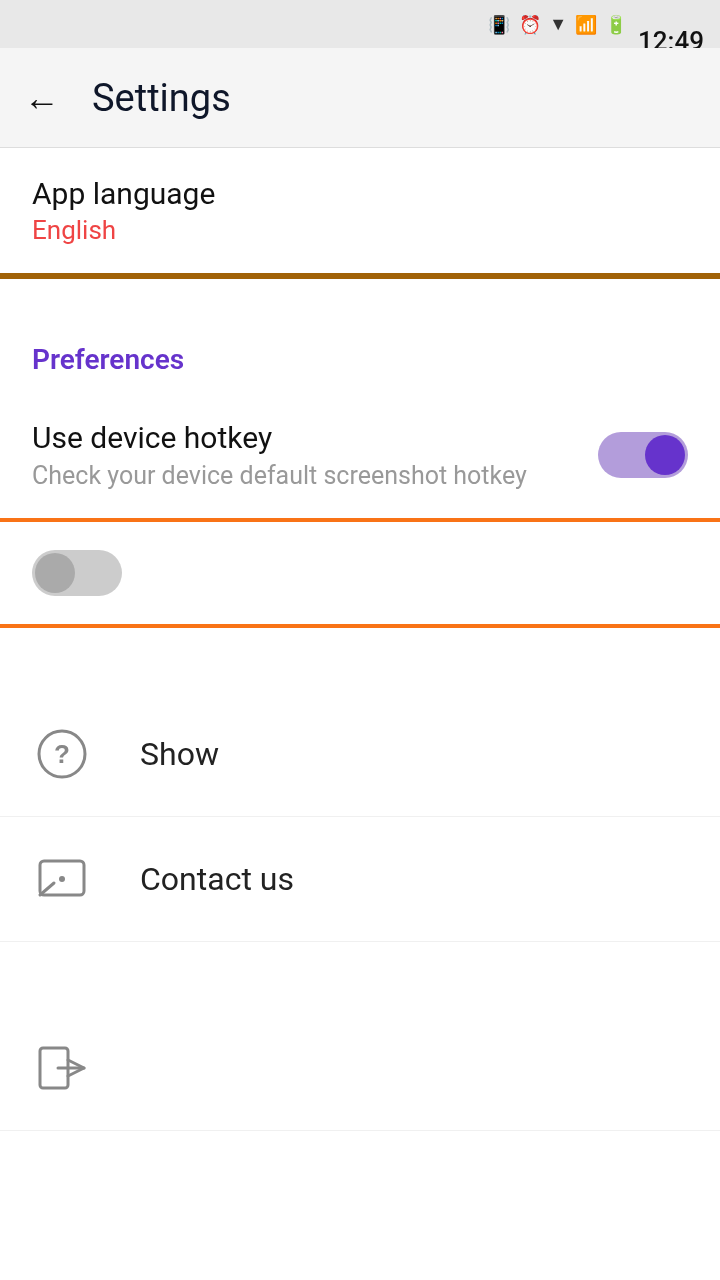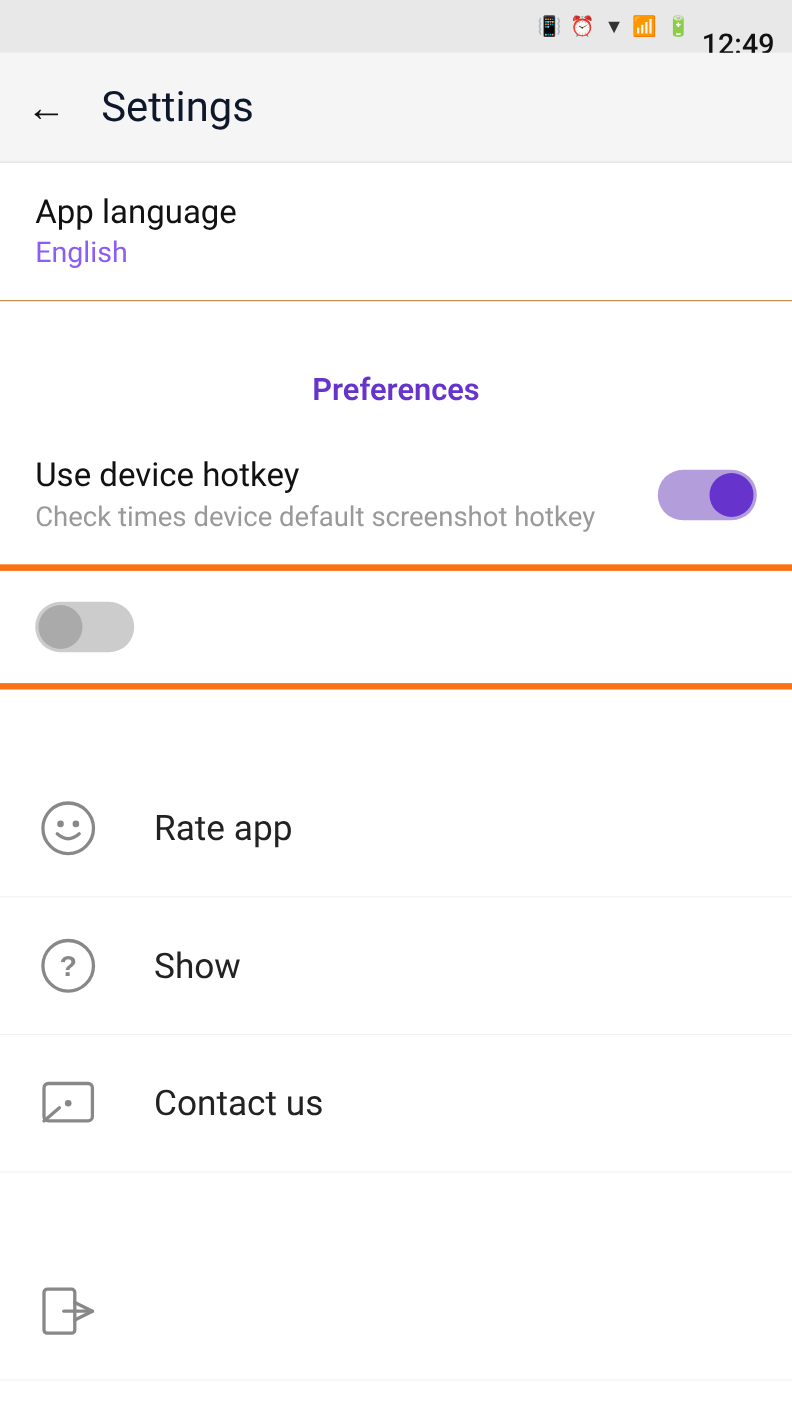--- a/index.html
+++ b/index.html
@@ -69,53 +69,52 @@
     
     .content {
       flex: 1;
       background: #fff;
       overflow-y: auto;
     }
 
     
     .setting-item {
       padding: 28px 32px;
-      border-bottom: 1px solid #a16207;
+      border-bottom: 6px solid #a16207;
       cursor: pointer;
     }
     .setting-item-label {
       font-size: 30px;
       color: #111;
       font-weight: 400;
       margin-bottom: 4px;
     }
     .setting-item-value {
       font-size: 26px;
-      color: #8b5cf6;
+      color: #ef4444;
     }
 
     
     .section-header {
       padding: 32px 32px 16px 32px;
       background: #fff;
     }
     .section-title {
       font-size: 28px;
       font-weight: 600;
       color: #6633cc;
-      text-align: center;
     }
 
     
     .toggle-row {
       display: flex;
       align-items: center;
       justify-content: space-between;
       padding: 28px 32px;
-      border-bottom: 6px solid #f97316;
+      border-bottom: 4px solid #f97316;
       gap: 24px;
     }
     .toggle-text {
       flex: 1;
       padding-right: 32px;
     }
     .toggle-label {
       font-size: 30px;
       color: #111;
       font-weight: 400;
@@ -217,47 +216,36 @@
 
   <div class="spacer"></div>
 
   <div class="section-header">
     <div class="section-title">Preferences</div>
   </div>
 
   <div class="toggle-row">
     <div class="toggle-text">
       <div class="toggle-label">Use device hotkey</div>
-      <div class="toggle-desc">Check times device default screenshot hotkey</div>
+      <div class="toggle-desc">Check your device default screenshot hotkey</div>
     </div>
     <div class="toggle-switch on">
       <div class="toggle-knob"></div>
     </div>
   </div>
 
   <div class="toggle-row">
     <div class="toggle-switch off">
       <div class="toggle-knob"></div>
     </div>
   </div>
 
   <div class="spacer"></div>
   <div class="spacer"></div>
 
-  <div class="menu-item">
-    <div class="menu-icon">
-      <svg width="52" height="52" viewBox="0 0 52 52" fill="none" xmlns="http://www.w3.org/2000/svg">
-        <circle cx="26" cy="26" r="23" stroke="#888" stroke-width="3" fill="none"></circle>
-        <circle cx="19" cy="22" r="3" fill="#888"></circle>
-        <circle cx="33" cy="22" r="3" fill="#888"></circle>
-        <path d="M16 31 Q26 40 36 31" stroke="#888" stroke-width="3" fill="none" stroke-linecap="round"></path>
-      </svg>
-    </div>
-    <div class="menu-label">Rate app</div>
-  </div>
 
   <div class="menu-item">
     <div class="menu-icon">
       <svg width="52" height="52" viewBox="0 0 52 52" fill="none" xmlns="http://www.w3.org/2000/svg">
         <circle cx="26" cy="26" r="23" stroke="#888" stroke-width="3" fill="none"></circle>
         <text x="26" y="35" text-anchor="middle" font-size="26" fill="#888" font-family="Arial" font-weight="bold">?</text>
       </svg>
     </div>
     <div class="menu-label">Show</div>
   </div>

